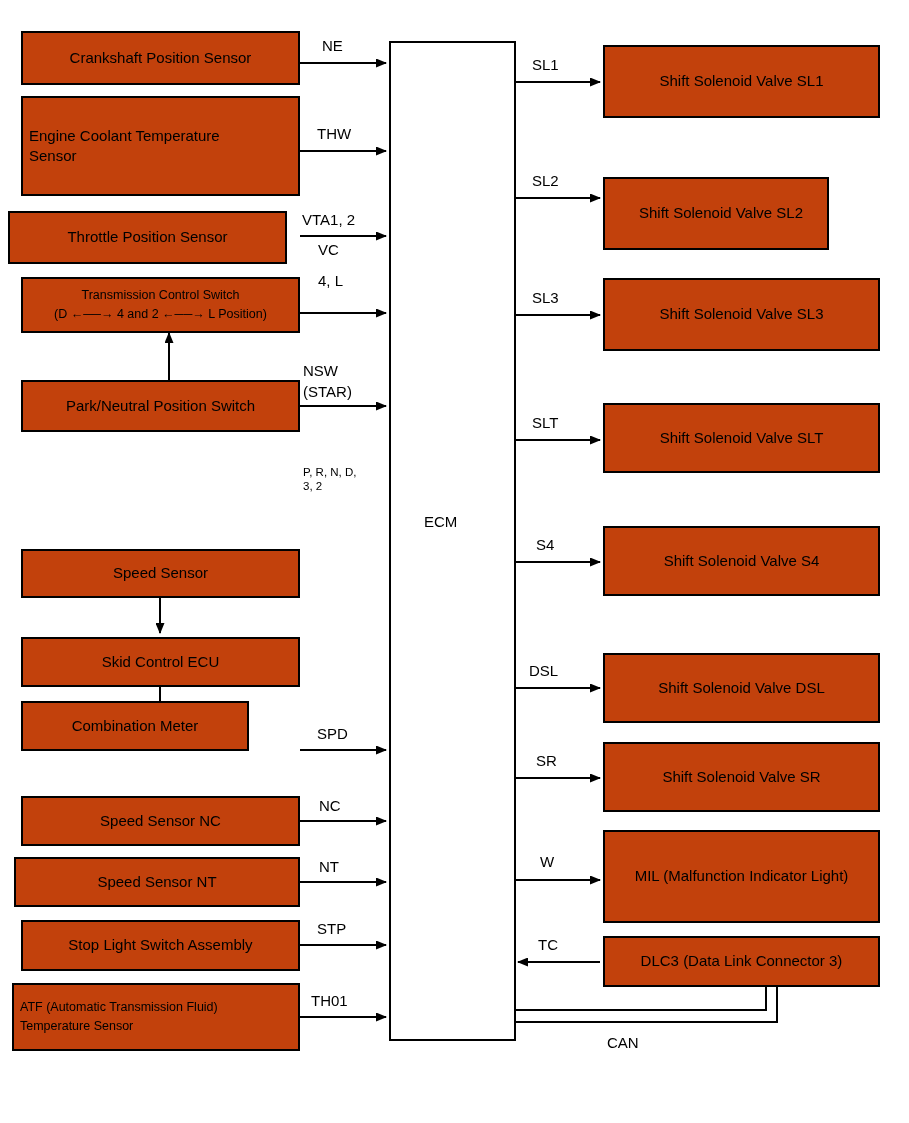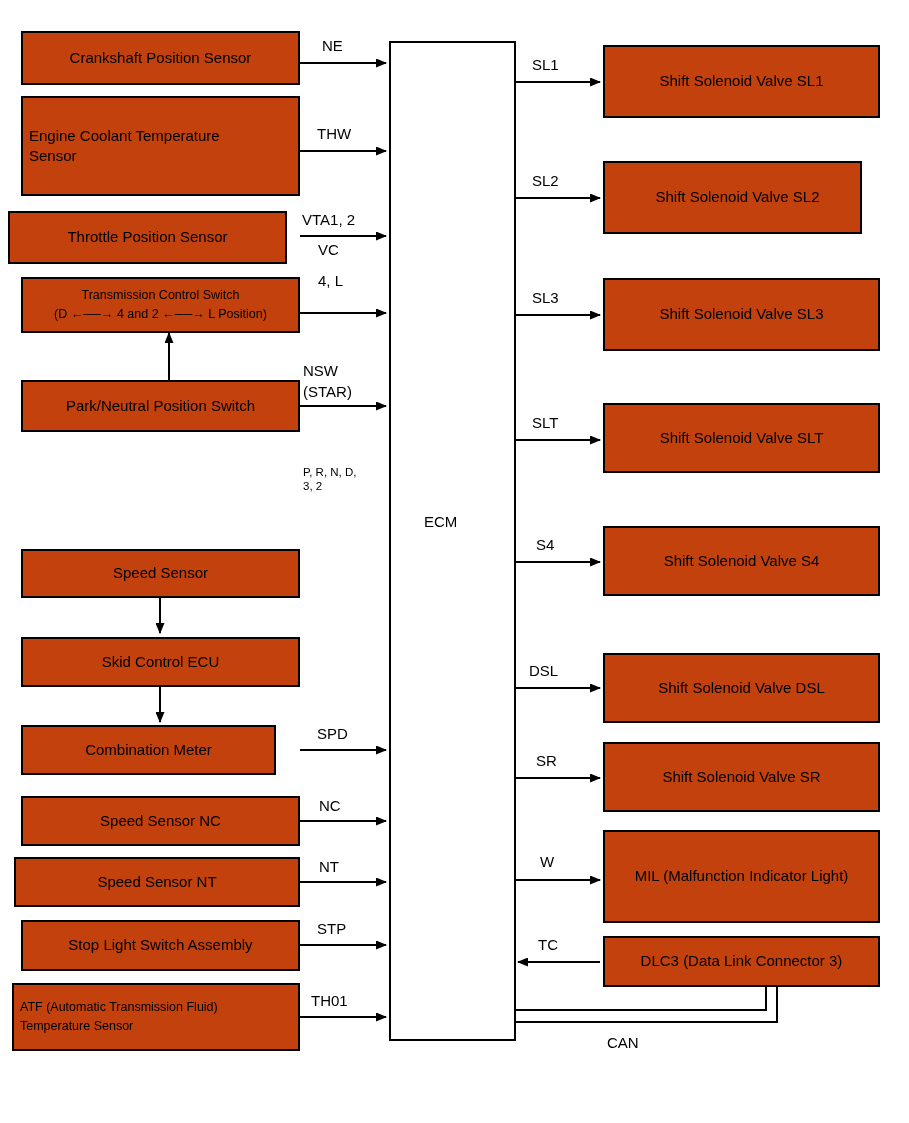--- a/index.html
+++ b/index.html
@@ -156,21 +156,21 @@
   </div>
 
   <div class="box" style="left:21px; top:549px; width:279px; height:49px;">
     <span>Speed Sensor</span>
   </div>
 
   <div class="box" style="left:21px; top:637px; width:279px; height:50px;">
     <span>Skid Control ECU</span>
   </div>
 
-  <div class="box" style="left:21px; top:725px; width:255px; height:50px;">
+  <div class="box" style="left:21px; top:701px; width:228px; height:50px;">
     <span>Combination Meter</span>
   </div>
 
   <div class="box" style="left:21px; top:796px; width:279px; height:50px;">
     <span>Speed Sensor NC</span>
   </div>
 
   <div class="box" style="left:14px; top:857px; width:286px; height:50px;">
     <span>Speed Sensor NT</span>
   </div>
@@ -198,21 +198,21 @@
   <div class="sig" style="left:317px; top:725px;">SPD</div>
   <div class="sig" style="left:319px; top:797px;">NC</div>
   <div class="sig" style="left:319px; top:858px;">NT</div>
   <div class="sig" style="left:317px; top:920px;">STP</div>
   <div class="sig" style="left:311px; top:992px;">TH01</div>
 
   <div class="box" style="left:603px; top:45px; width:277px; height:73px;">
     <span>Shift Solenoid Valve SL1</span>
   </div>
 
-  <div class="box" style="left:603px; top:161px; width:259px; height:73px;padding-left:16px;">
+  <div class="box" style="left:603px; top:177px; width:226px; height:73px;padding-left:16px;">
     <span>Shift Solenoid Valve SL2</span>
   </div>
 
   <div class="box" style="left:603px; top:278px; width:277px; height:73px;">
     <span>Shift Solenoid Valve SL3</span>
   </div>
 
   <div class="box" style="left:603px; top:403px; width:277px; height:70px;">
     <span>Shift Solenoid Valve SLT</span>
   </div>

